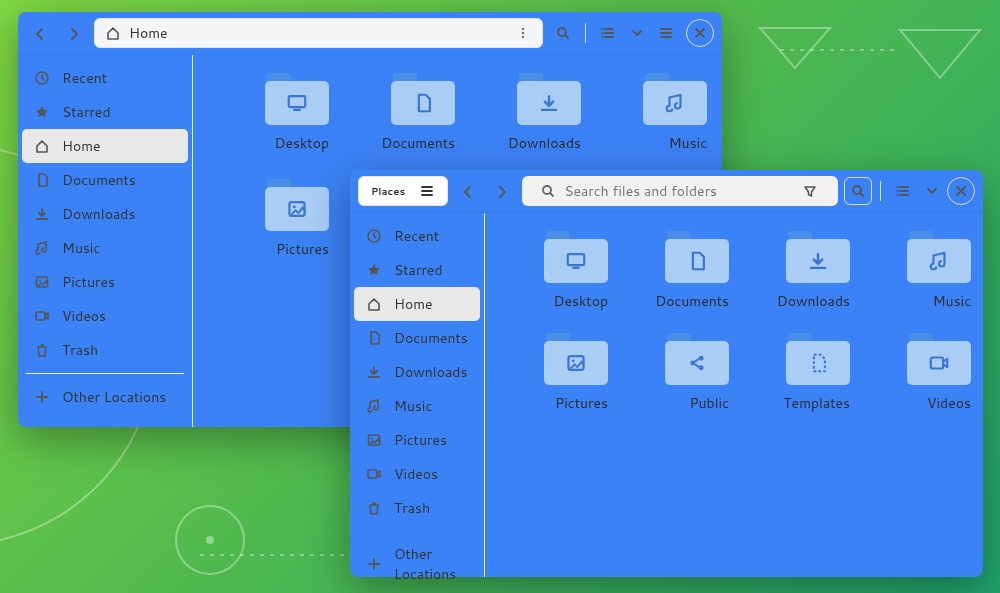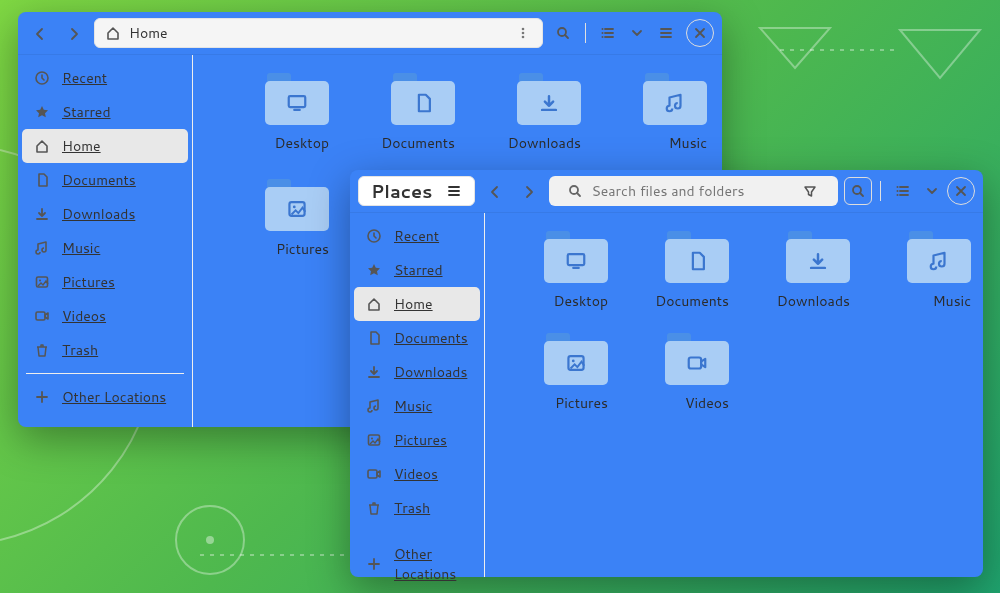--- a/index.html
+++ b/index.html
@@ -17,38 +17,38 @@
 
 .headerbar { display:flex; align-items:center; padding:6px 8px; gap:6px; border-bottom:1px solid rgba(0,0,0,.06); }
 .hbtn { width:28px; height:28px; border-radius:5px; display:flex; align-items:center; justify-content:center; color:#555; cursor:pointer; }
 .hbtn.round { border:1px solid #ddd; border-radius:50%; }
 .pathbar { flex:1; display:flex; align-items:center; background:#f5f5f5; border:1px solid #e4e4e4; border-radius:6px; height:30px; padding:0 10px; gap:8px; color:#333; font-size:14px; }
 .menusplit { width:18px; display:flex; justify-content:center; color:#777; }
 .hsep { width:1px; height:20px; background:#e0e0e0; margin:0 2px; }
 
 .body { flex:1; display:flex; min-height:0; }
 .sidebar { width:175px; border-right:1px solid #eee; padding:6px 4px; display:flex; flex-direction:column; gap:0; font-size:14px; color:#333; }
-.sbitem { display:flex; align-items:center; gap:12px; padding:7px 12px; border-radius:5px; cursor:pointer;text-decoration:underline; }
+.sbitem { display:flex; align-items:center; gap:12px; padding:7px 12px; border-radius:5px; cursor:pointer; }
 .sbitem.active { background:#e8e8e8; font-weight:500; }
 .sbsep { height:1px; background:#eee; margin:6px 4px; }
 .sbicon { width:16px; height:16px; display:flex; align-items:center; justify-content:center; color:#555; }
 
 .content { flex:1; padding:18px 12px; overflow:auto; }
 .grid { display:grid; grid-template-columns:repeat(4, 1fr); gap:10px 10px; }
 .win1 .grid { grid-template-columns:repeat(4, 118px); justify-content:start; column-gap:8px; row-gap:26px; padding-left:6px; }
 .win2 .grid { grid-template-columns:repeat(4, 1fr); row-gap:22px; }
 .folder { display:flex; flex-direction:column; align-items:flex-end; gap:8px; cursor:pointer; font-size:14px; color:#2b2b2b; }
 .ficon { width:64px; height:52px; position:relative; }
 .ficon .tab { position:absolute; left:2px; top:0; width:24px; height:12px; background:#4a8fe7; border-radius:3px 3px 0 0; }
 .ficon .front { position:absolute; left:0; top:8px; width:64px; height:44px; background:#a9cdf5; border-radius:5px; }
 .ficon .glyph { position:absolute; inset:0; top:8px; display:flex; align-items:center; justify-content:center; color:#3b76cf; }
 .ficon .glyph svg { width:22px; height:22px; }
 
 
-.placesbar { display:flex; align-items:center; gap:14px; background:#fff; border:1px solid #e4e4e4; border-radius:6px; height:30px; padding:0 12px; font-weight:600; color:#333; font-size:18px; }
+.placesbar { display:flex; align-items:center; gap:14px; background:#fff; border:1px solid #e4e4e4; border-radius:6px; height:30px; padding:0 12px; font-weight:600; color:#333; font-size:10px; }
 .search2 { flex:1; display:flex; align-items:center; background:#f1f1f1; border-radius:6px; height:30px; padding:0 18px; gap:8px; color:#666; }
 .search2 input { flex:1; border:none; background:transparent; font-size:14px; outline:none; color:#333; }
 .w2sidebar { width:135px; }
 
 svg { display:block; }
 </style>
 </head>
 <body>
 
 <svg class="bgdeco" style="left:0;top:0" width="1000" height="593">
@@ -552,20 +552,44 @@
               </div>
             </div>
             <span>Pictures</span>
           </div>
           <div class="folder">
             <div class="ficon">
               <div class="tab"></div>
               <div class="front"></div>
               <div class="glyph">
                 <svg viewBox="0 0 16 16" fill="currentColor">
+                  <use href="#i-share"></use>
+                </svg>
+              </div>
+            </div>
+            <span>Public</span>
+          </div>
+          <div class="folder">
+            <div class="ficon">
+              <div class="tab"></div>
+              <div class="front"></div>
+              <div class="glyph">
+                <svg viewBox="0 0 16 16" fill="currentColor">
+                  <use href="#i-template"></use>
+                </svg>
+              </div>
+            </div>
+            <span>Templates</span>
+          </div>
+          <div class="folder">
+            <div class="ficon">
+              <div class="tab"></div>
+              <div class="front"></div>
+              <div class="glyph">
+                <svg viewBox="0 0 16 16" fill="currentColor">
                   <use href="#i-video"></use>
                 </svg>
               </div>
             </div>
             <span>Videos</span>
           </div>
         </div>
     </div>
   </div>
 </div>

